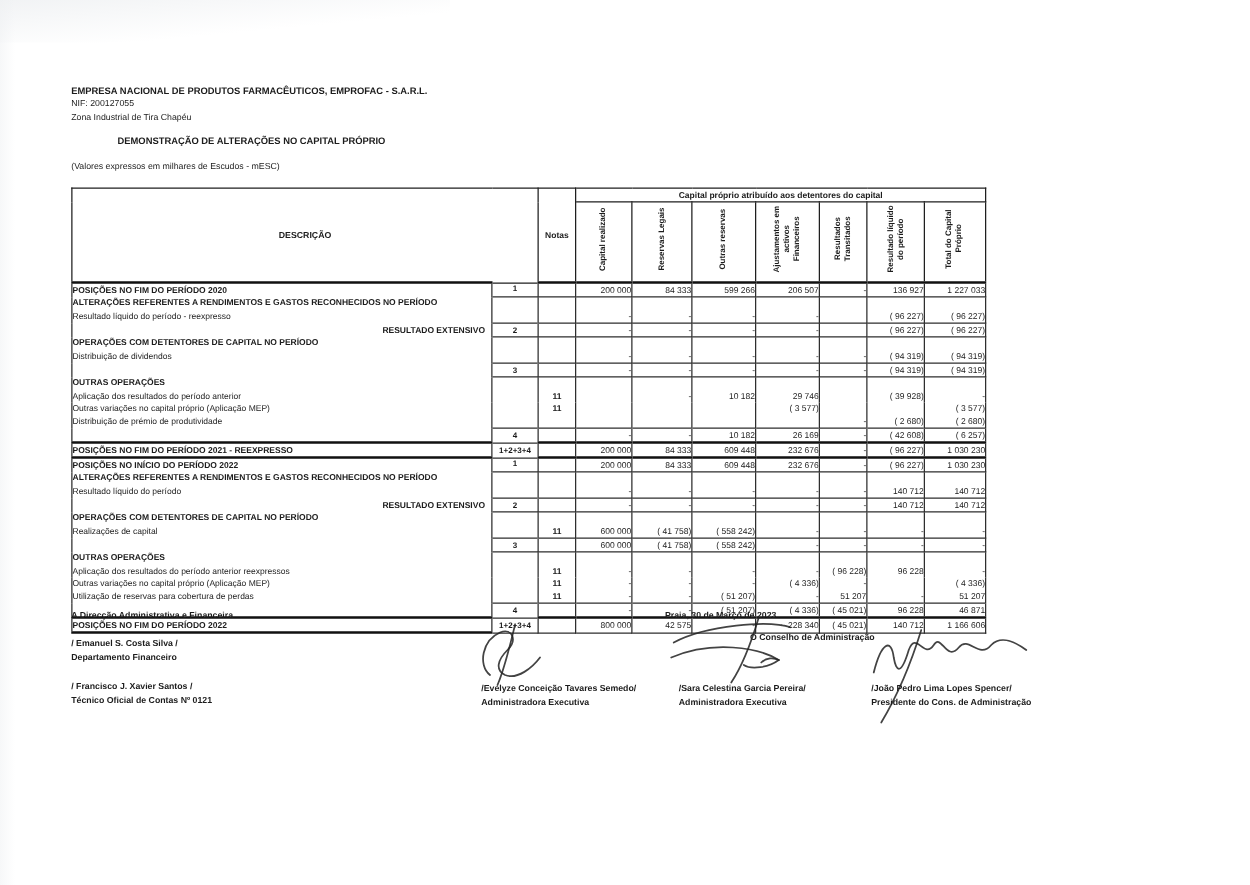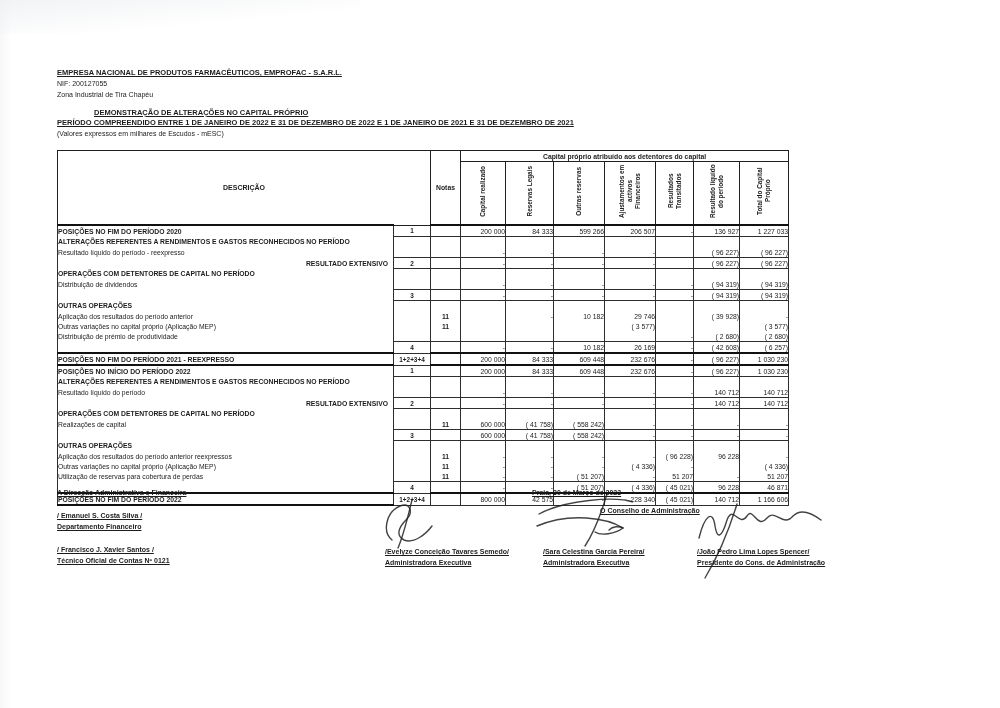--- a/index.html
+++ b/index.html
@@ -4,21 +4,21 @@
 <style>
   html,body{margin:0;padding:0;background:#ffffff;}
   .page{position:relative;width:1000px;height:708px;background:#ffffff;overflow:hidden;
         font-family:"Liberation Sans",sans-serif;color:#1c1c1c;}
   .edge-top{position:absolute;left:0;top:0;width:360px;height:34px;
             background:linear-gradient(to bottom right,#e6e9ec, rgba(255,255,255,0) 65%);opacity:.55;}
   .edge-left{position:absolute;left:0;top:0;width:12px;height:708px;
              background:linear-gradient(to right,#eef0f2, rgba(255,255,255,0));opacity:.5;}
 
   .abs{position:absolute;white-space:nowrap;}
-  .b{font-weight:bold;text-decoration:underline;}
+  .b{font-weight:bold;}
   .f7{font-size:7px;}  .f75{font-size:7.5px;}
 
   
   table.stmt{position:absolute;left:57px;top:150px;border-collapse:collapse;table-layout:fixed;
              width:731px;}
   table.stmt, table.stmt th{border:1.6px solid #1f1f1f;}
   table.stmt th{font-weight:bold;padding:0;}
   th.band{height:10px;font-size:6.8px;border-bottom:1px solid #1f1f1f;}
   th.desc-h{font-size:7px;}
   th.notas-h{font-size:6.8px;}
@@ -48,21 +48,20 @@
 
 <div class="page">
   <div class="edge-top"></div>
   <div class="edge-left"></div>
 
   <div class="abs b f75" style="left:57px;top:68px;">EMPRESA NACIONAL DE PRODUTOS FARMACÊUTICOS, EMPROFAC - S.A.R.L.</div>
   <div class="abs f7" style="left:57px;top:80px;">NIF: 200127055</div>
   <div class="abs f7" style="left:57px;top:91px;">Zona Industrial de Tira Chapéu</div>
 
   <div class="abs b f75" style="left:57px;top:108px;padding-left:37px;">DEMONSTRAÇÃO DE ALTERAÇÕES NO CAPITAL PRÓPRIO</div>
-  <div class="abs b f75" style="left:57px;top:118px;">PERÍODO COMPREENDIDO ENTRE  1 DE JANEIRO  DE 2022  E  31 DE  DEZEMBRO DE  2022 E 1 DE JANEIRO  DE 2021  E 31 DE  DEZEMBRO DE  2021</div>
   <div class="abs f7" style="left:57px;top:130px;">(Valores expressos em milhares de Escudos - mESC)</div>
 
   <table class="stmt">
     <colgroup>
       <col style="width:336px">
         <col style="width:37px">
         <col style="width:30px">
       <col style="width:45px">
         <col style="width:48px">
         <col style="width:51px">

